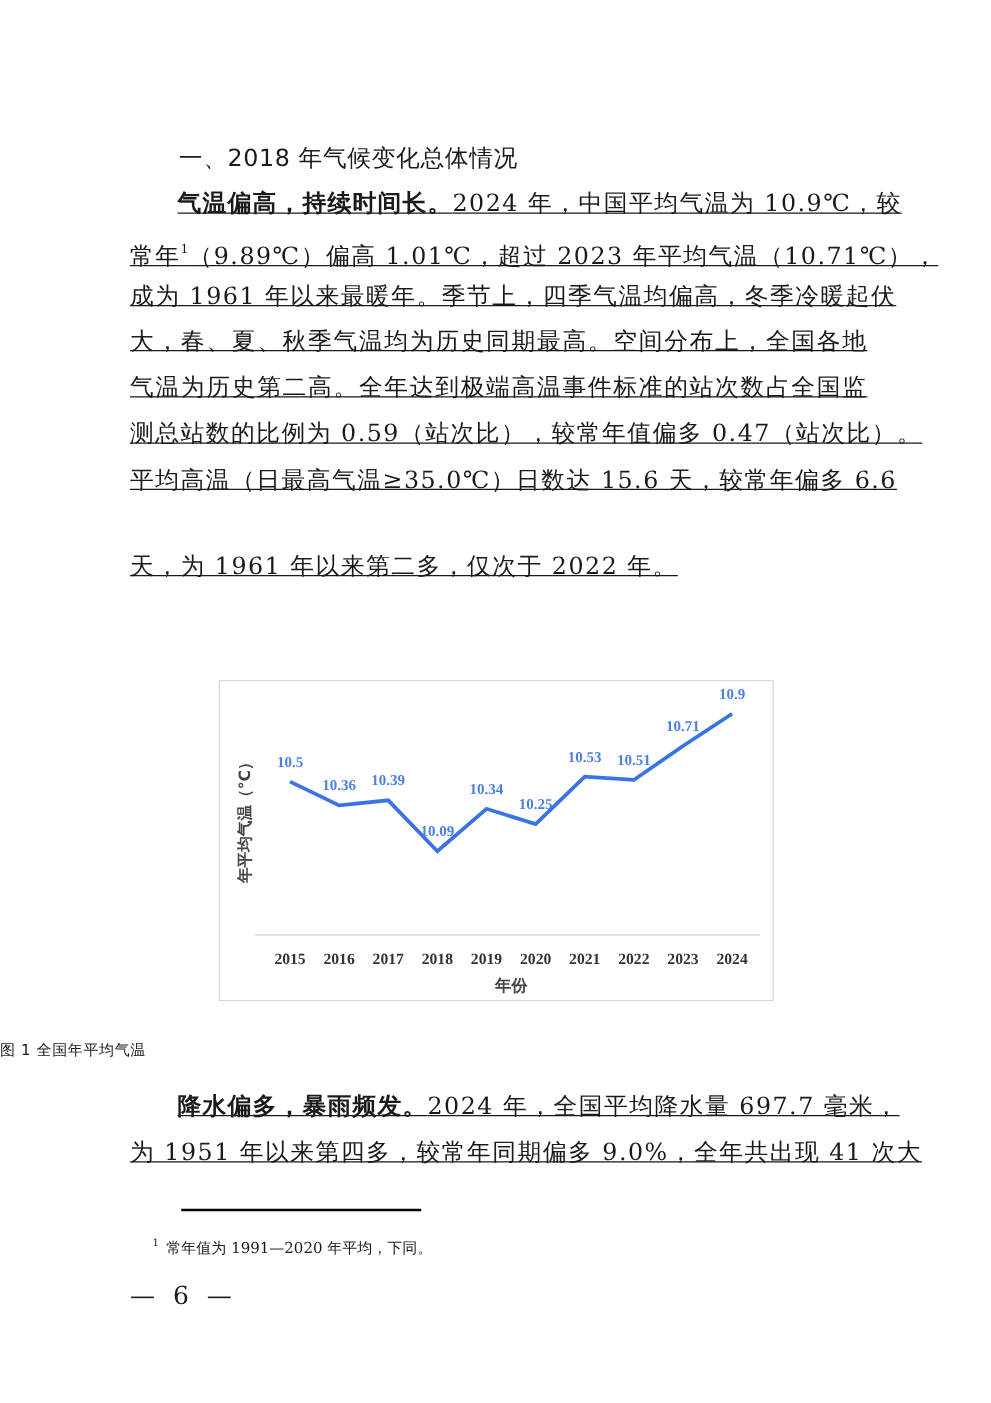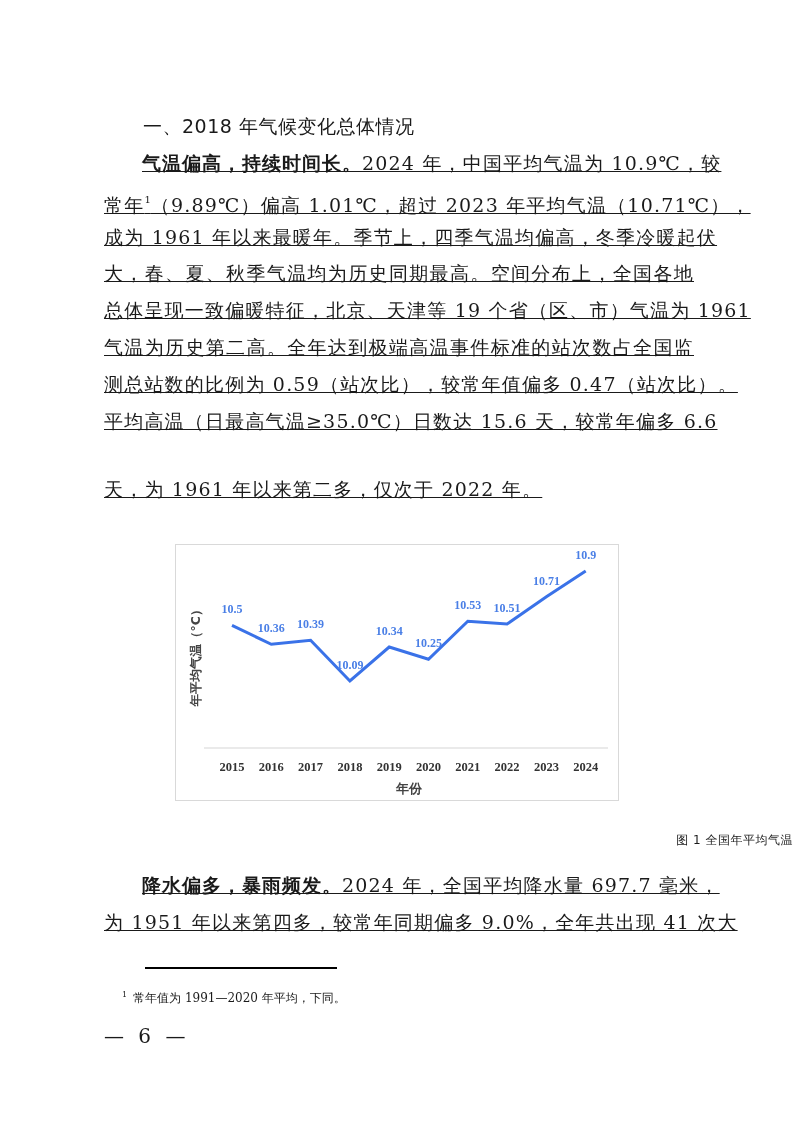--- a/index.html
+++ b/index.html
@@ -10,38 +10,37 @@
   .para { position: absolute; left: 104px; width: 590px; font-size: 19px; line-height: 36.8px;
           text-align: justify; text-align-last: justify; letter-spacing: 1.2px; }
   .para .line { display: block; white-space: nowrap; height: 36.8px; text-align-last: justify; text-align: justify; text-decoration: underline; }
   .para .last { text-align-last: left; margin-top: 32px; }
   .indent { padding-left: 38px; }
   .lead { font-weight: bold; font-family: "DejaVu Sans", "Liberation Sans", sans-serif; letter-spacing: 1px; }
   sup { font-size: 10px; vertical-align: 9px; letter-spacing: 0; }
   .chart-frame { position: absolute; left: 175px; top: 544px; width: 442px; height: 255px;
                  border: 1px solid #d9d9d9; background: #fff; }
   .chart-frame svg { position: absolute; left: 0; top: 0; }
-  .caption { position: absolute; left: 0; width: 793px; top: 832px; text-align: right;
+  .caption { position: absolute; left: 0; width: 793px; top: 832px; text-align: left;
              font-family: "DejaVu Sans", "Liberation Sans", sans-serif; font-size: 12px; letter-spacing: 0.5px; }
   .fn-rule { position: absolute; left: 145px; top: 967px; width: 192px; height: 2px; background: #000; }
   .footnote { position: absolute; left: 122px; top: 990px; font-size: 12px; font-family: "DejaVu Serif", "Liberation Serif", serif; }
   .footnote sup { font-size: 8px; vertical-align: 5px; margin-right: 6px; }
   .page-num { position: absolute; left: 104px; top: 1024px; font-size: 20px; letter-spacing: 4px; }
 </style>
 </head>
 <body>
 
 <div class="section-heading">一、2018 年气候变化总体情况</div>
 
 <div class="para" style="top:145px;">
   <span class="line indent"><span class="lead">气温偏高，持续时间长。</span><span>2024 年，中国平均气温为 10.9℃，较</span></span>
   <span class="line"><span>常年</span><sup>1</sup><span>（9.89℃）偏高 1.01℃，超过 2023 年平均气温（10.71℃），</span></span>
   <span class="line">成为 1961 年以来最暖年。季节上，四季气温均偏高，冬季冷暖起伏</span>
   <span class="line">大，春、夏、秋季气温均为历史同期最高。空间分布上，全国各地</span>
-  <span class="line">总体呈现一致偏暖特征，北京、天津等 19 个省（区、市）气温为 1961</span>
   <span class="line">气温为历史第二高。全年达到极端高温事件标准的站次数占全国监</span>
   <span class="line">测总站数的比例为 0.59（站次比），较常年值偏多 0.47（站次比）。</span>
   <span class="line">平均高温（日最高气温≥35.0℃）日数达 15.6 天，较常年偏多 6.6</span>
   <span class="line last">天，为 1961 年以来第二多，仅次于 2022 年。</span>
 </div>
 
 <div class="chart-frame">
   <svg id="chart-svg" width="442" height="255">
       <defs>
         <linearGradient id="dropg" x1="0" y1="0" x2="0" y2="1">

